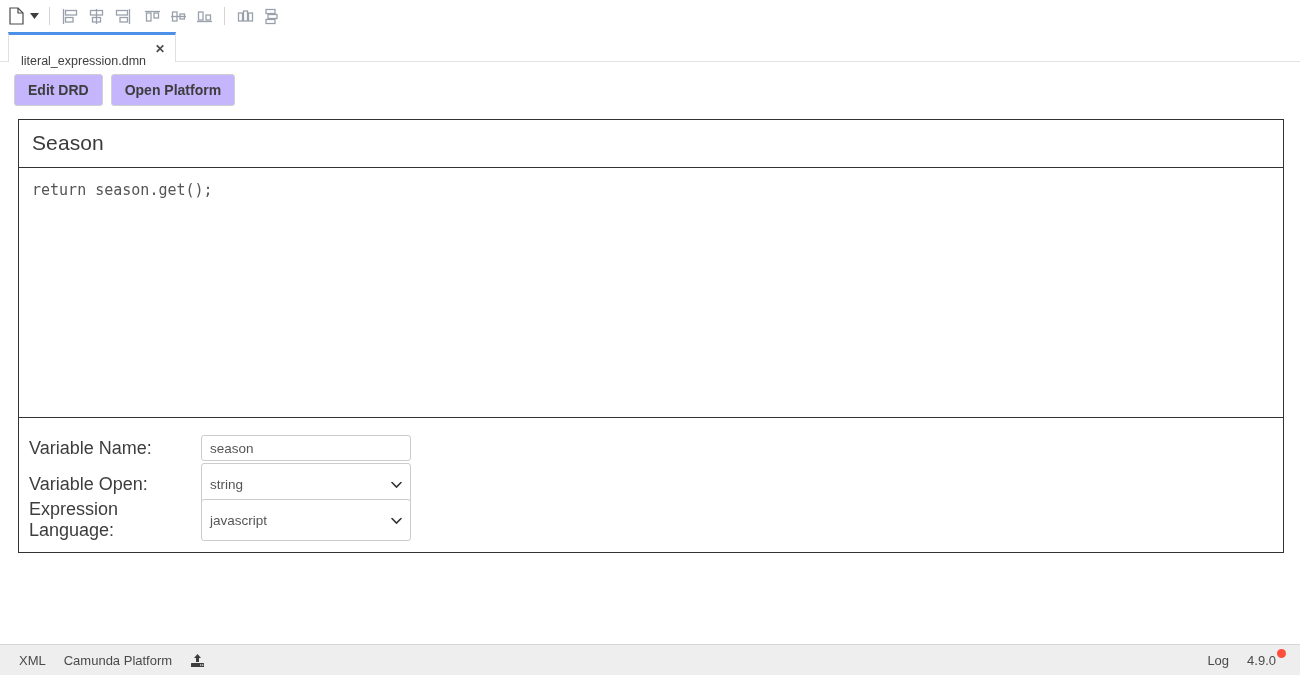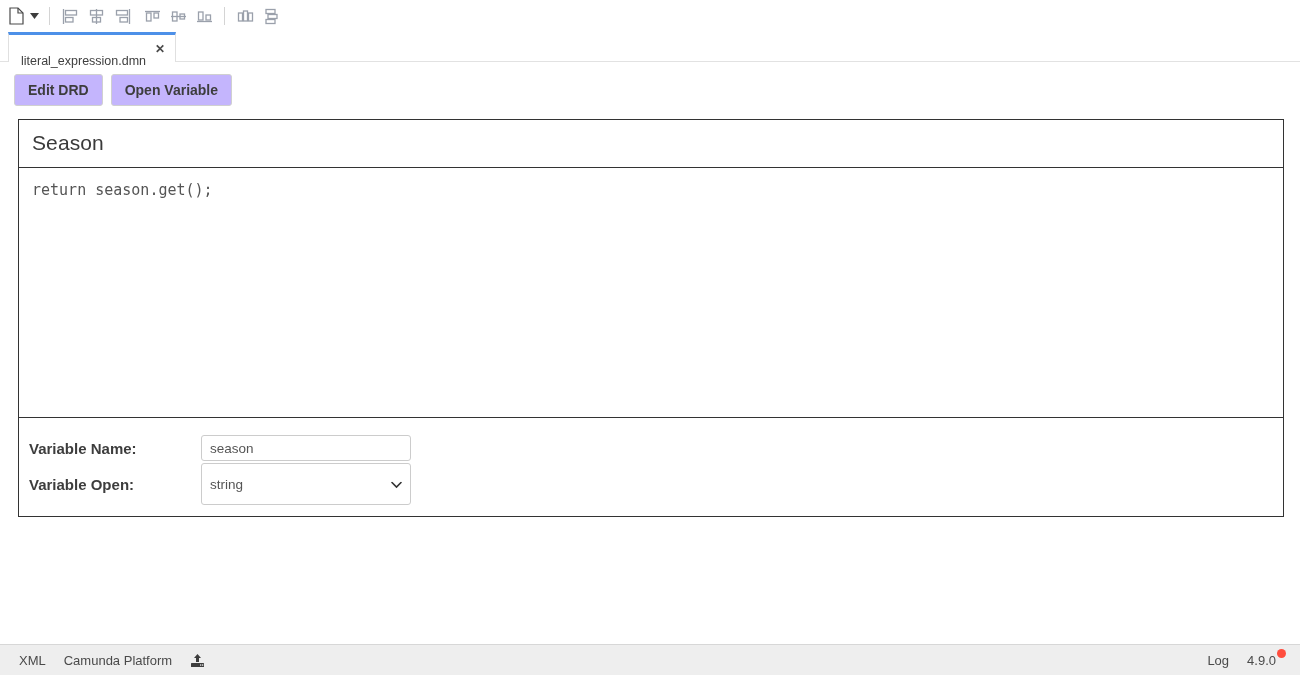--- a/index.html
+++ b/index.html
@@ -147,22 +147,22 @@
     background: #ffffff;
   }
   .prop-row {
     display: flex;
     align-items: center;
     padding: 0 0 0 10px;
     height: 36px;
   }
   .prop-label {
     width: 172px;
-    font-size: 15px;
-    font-weight: bold;
+    font-size: 18px;
+    font-weight: normal;
     color: #3d3d3d;
     padding-left: 0;
   }
   .prop-field { position: relative; }
   .text-input {
     width: 210px;
     height: 26px;
     border: 1px solid #cccccc;
     border-radius: 3px;
     padding: 0 8px;
@@ -316,21 +316,21 @@
     <div class="tab">
       <span class="tab-label">literal_expression.dmn</span>
       <span class="tab-close">✕</span>
     </div>
   </div>
 
   <div class="content">
 
     <div class="actionbar">
       <button class="action-btn">Edit DRD</button>
-      <button class="action-btn">Open Variable</button>
+      <button class="action-btn">Open Platform</button>
     </div>
 
     <div class="editor-wrap">
       <div class="decision-name">Season</div>
       <div class="code-area">return season.get();</div>
     </div>
 
     <div class="props">
 
       <div class="prop-row">
@@ -347,20 +347,33 @@
             <span>string</span>
             <span class="chev">
               <svg width="11" height="7" viewBox="0 0 11 7">
                   <path d="M1 1 L5.5 5.6 L10 1" fill="none" stroke="#333333" stroke-width="1.6" stroke-linecap="round"></path>
                 </svg>
             </span>
           </div>
         </div>
       </div>
 
+      <div class="prop-row">
+        <div class="prop-label">Expression Language:</div>
+        <div class="prop-field">
+          <div class="select-input">
+            <span>javascript</span>
+            <span class="chev">
+              <svg width="11" height="7" viewBox="0 0 11 7">
+                  <path d="M1 1 L5.5 5.6 L10 1" fill="none" stroke="#333333" stroke-width="1.6" stroke-linecap="round"></path>
+                </svg>
+            </span>
+          </div>
+        </div>
+      </div>
 
     </div>
   </div>
 
   <div class="statusbar">
     <div class="sb-left">
       <div class="sb-item">XML</div>
       <div class="sb-item">Camunda Platform</div>
       <div class="sb-deploy">
         <svg width="15" height="15" viewBox="0 0 15 15">

